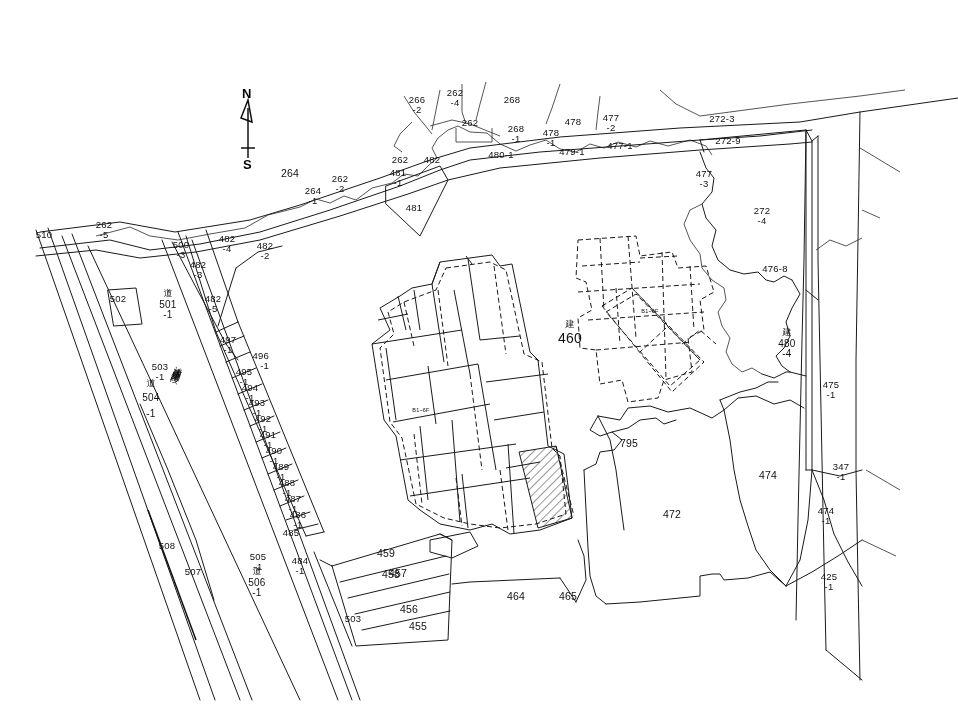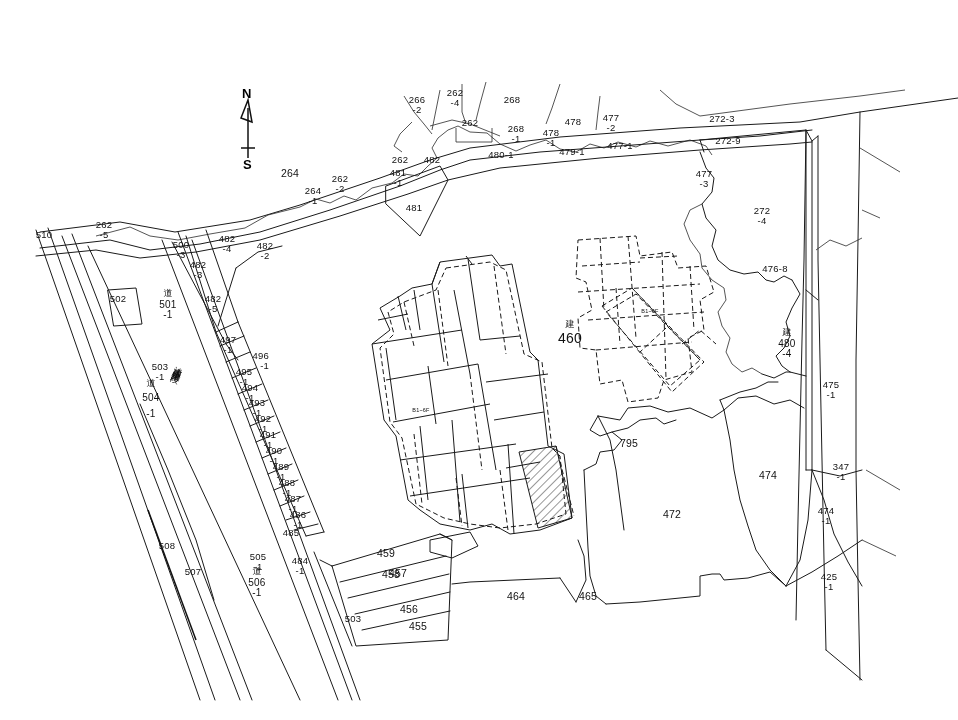--- a/index.html
+++ b/index.html
@@ -313,21 +313,21 @@
 -1</div>
       <div class="lbl sm" style="left: 825px; top: 462px; width: 32px;">347
 -1</div>
       <div class="lbl sm" style="left: 810px; top: 506px; width: 32px;">474
 -1</div>
       <div class="lbl sm" style="left: 813px; top: 572px; width: 32px;">425
 -1</div>
       <div class="lbl " style="left: 752px; top: 470px; width: 32px;">474</div>
       <div class="lbl " style="left: 656px; top: 509px; width: 32px;">472</div>
       <div class="lbl " style="left: 613px; top: 438px; width: 32px;">795</div>
-      <div class="lbl " style="left: 572px; top: 591px; width: 32px;">465</div>
+      <div class="lbl " style="left: 552px; top: 591px; width: 32px;">465</div>
       <div class="lbl " style="left: 500px; top: 591px; width: 32px; text-align: center;">464</div>
       <div class="lbl " style="left: 370px; top: 548px; width: 32px;">459</div>
       <div class="lbl " style="left: 375px; top: 569px; width: 32px;">458</div>
       <div class="lbl " style="left: 382px; top: 568px; width: 32px;">457</div>
       <div class="lbl " style="left: 393px; top: 604px; width: 32px;">456</div>
       <div class="lbl " style="left: 402px; top: 621px; width: 32px;">455</div>
       <div class="lbl sm" style="left: 337px; top: 614px; width: 32px;">503</div>
       <div class="lbl sm" style="left: 284px; top: 556px; width: 32px;">484
 -1</div>
       <div class="lbl sm" style="left: 275px; top: 528px; width: 32px;">485</div>

